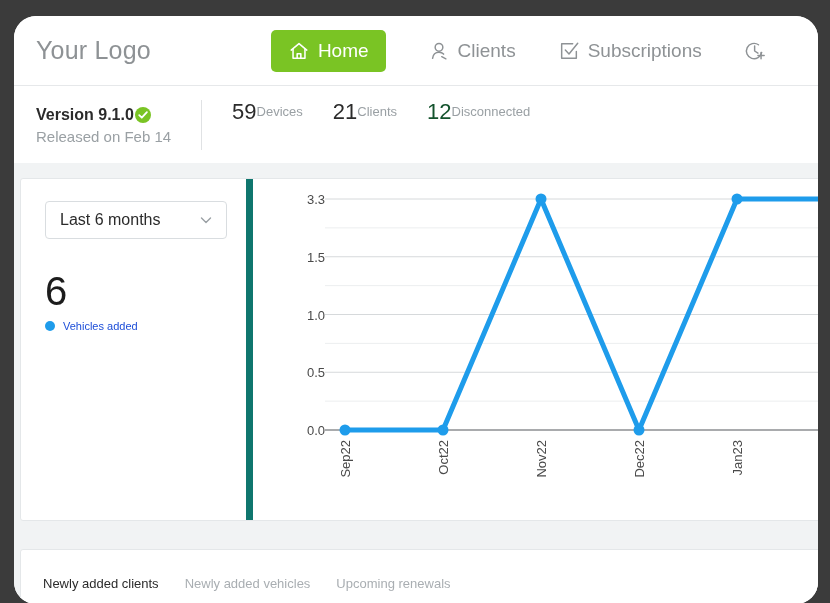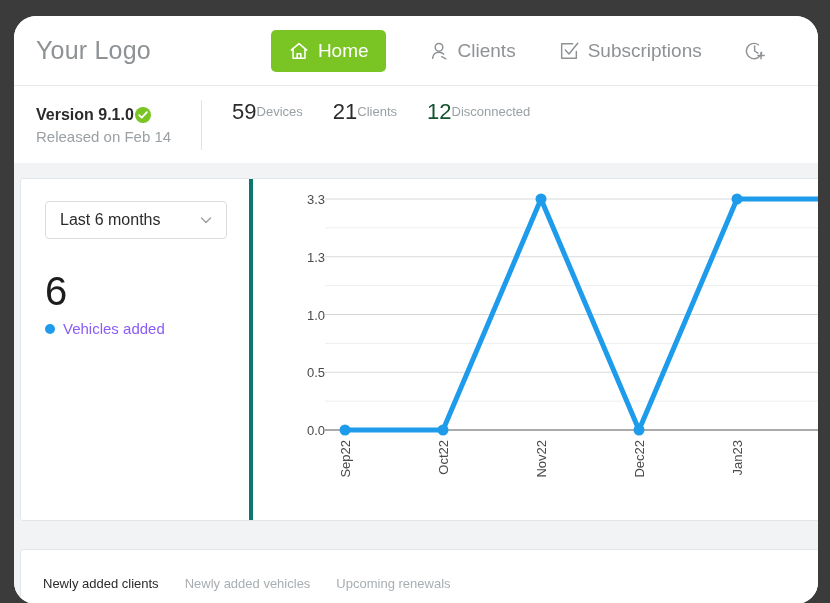--- a/index.html
+++ b/index.html
@@ -176,21 +176,21 @@
     background: #fff;
     border: 1px solid #e4e7e9;
     border-radius: 3px;
     display: flex;
   }
 
   
   #summary-pane {
     width: 232px;
     flex: none;
-    border-right: 4px solid #0f766e;
+    border-right: 7px solid #0f766e;
     padding: 22px 20px 0 24px;
   }
 
   #range-select {
     width: 182px;
     height: 38px;
     border: 1px solid #d9dde0;
     border-radius: 4px;
     background: #fff;
     display: flex;
@@ -224,22 +224,22 @@
   }
 
   .legend-dot {
     width: 10px;
     height: 10px;
     border-radius: 50%;
     flex: none;
   }
 
   #metric-legend-label {
-    font-size: 15px;
-    color: #8b5cf6;
+    font-size: 11px;
+    color: #1d4ed8;
     white-space: nowrap;
     text-align: right;
   }
 
   
   #plot-pane {
     position: relative;
     flex: 1;
     overflow: hidden;
   }
@@ -419,21 +419,21 @@
           <span id="metric-legend-label">Vehicles added</span>
         </div>
 
       </div>
 
       <div id="plot-pane">
         <div id="ytick-col">
             <div class="ytick" style="top: 251px;">0.0</div>
             <div class="ytick" style="top: 193.25px;">0.5</div>
             <div class="ytick" style="top: 135.5px;">1.0</div>
-            <div class="ytick" style="top: 77.75px;">1.3</div>
+            <div class="ytick" style="top: 77.75px;">1.5</div>
             <div class="ytick" style="top: 20px;">3.3</div>
           </div>
         <svg id="plot" preserveAspectRatio="none" viewBox="0 0 570 341">
             <line x1="72" x2="570" y1="222.125" y2="222.125" stroke="#eceeef" stroke-width="1"></line>
             <line x1="72" x2="570" y1="193.25" y2="193.25" stroke="#d6d9db" stroke-width="1"></line>
             <line x1="72" x2="570" y1="164.375" y2="164.375" stroke="#eceeef" stroke-width="1"></line>
             <line x1="72" x2="570" y1="135.5" y2="135.5" stroke="#d6d9db" stroke-width="1"></line>
             <line x1="72" x2="570" y1="106.625" y2="106.625" stroke="#eceeef" stroke-width="1"></line>
             <line x1="72" x2="570" y1="77.75" y2="77.75" stroke="#d6d9db" stroke-width="1"></line>
             <line x1="72" x2="570" y1="48.875" y2="48.875" stroke="#eceeef" stroke-width="1"></line>

